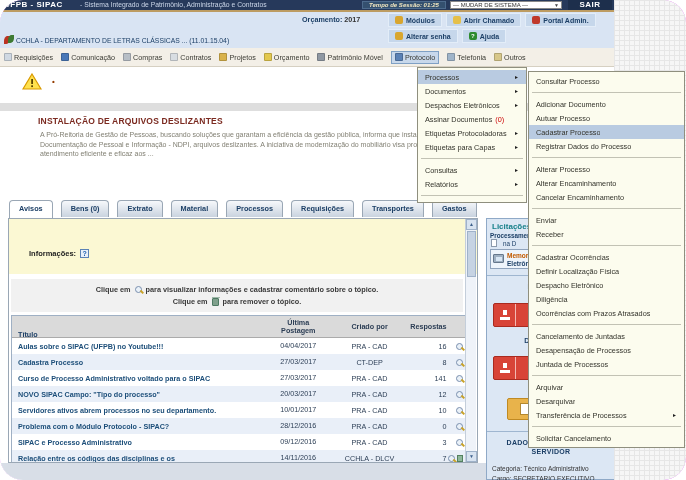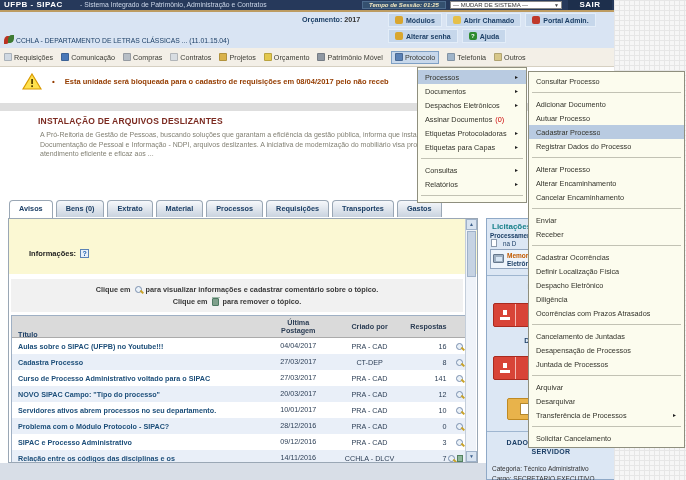--- a/index.html
+++ b/index.html
@@ -1,17 +1,17 @@
 <!DOCTYPE html>
 <html><head>
 <meta charset="utf-8">
 <style>
   * { margin:0; padding:0; box-sizing:border-box; }
   body { font-family:"Liberation Sans","DejaVu Sans",sans-serif; }
-  #screen { position:relative; width:686px; height:480px; overflow:hidden; background:#d946ef; }
+  #screen { position:relative; width:686px; height:480px; overflow:hidden; background:#d946ef;border-radius:23px; }
   #page { position:absolute; left:0; top:0; width:614px; height:480px; background:#fff; }
   #bgstrip { position:absolute; left:614px; top:0; width:72px; height:480px;
     background-image:linear-gradient(#e6e6e6 1px, transparent 1px),linear-gradient(90deg,#e6e6e6 1px, transparent 1px);
     background-size:5px 5px; background-color:#f6f6f6; }
 
   
   #topbar { position:absolute; left:0; top:0; width:614px; height:10px; background:#26395B; color:#fff; }
   #topbar .app { position:absolute; left:4px; top:0; font-size:8px; font-weight:bold; line-height:10px; letter-spacing:.5px;}
   #topbar .sub { position:absolute; left:80px; top:0; font-size:6.8px; line-height:10px; color:#CBD6E8; }
   #topbar .session { position:absolute; left:362px; top:1px; width:84px; height:8px; background:#34506F; border:1px solid #4d6b8d;
@@ -50,21 +50,21 @@
   
   #content { position:absolute; left:0; top:67px; width:614px; height:413px; background:#fff; }
   .alert { position:absolute; left:22px; top:6px; display:flex; align-items:center; gap:10px; }
   .alert .txt { font-size:7.5px; font-weight:bold; color:#943C00; }
   .alert .bullet { color:#943C00; font-weight:bold; font-size:8px; }
   #sep1 { position:absolute; left:0; top:36px; width:614px; height:8px; background:#DEDEDE; }
   .news-title { position:absolute; left:38px; top:49px; font-size:8.5px; font-weight:bold; color:#7B2A20; letter-spacing:.2px;}
   .news-body { position:absolute; left:40px; top:63px; width:560px; font-size:7px; line-height:9.5px; color:#807F72; }
 
   
-  #tabs { position:absolute; left:9px; top:129px; display:flex; gap:3px; height:21px; align-items:flex-end; }
+  #tabs { position:absolute; left:9px; top:129px; display:flex; gap:8px; height:21px; align-items:flex-end; }
   .tab { padding:3px 9px 4px 9px; font-size:7.3px; font-weight:bold; color:#1C3F66; cursor:pointer;
      border:1px solid #9AA7B5; border-bottom:none; border-radius:4px 4px 0 0;
      background:linear-gradient(#F6F8FB,#C9D3DF); position:relative; }
   .tab.active { background:#fff; z-index:5; margin-bottom:-1px; padding-bottom:5px; }
 
   
   #panel { position:absolute; left:8px; top:151px; width:470px; height:245px; background:#fff;
      border:1px solid #9AA7B5; overflow:hidden; }
   #ybox { position:absolute; left:0; top:0; width:468px; height:55px; background:#FBF8D3; }
   #ybox .intro { position:absolute; left:20px; top:11px; font-size:7.3px; color:#333; }
@@ -261,21 +261,20 @@
 
     <div id="content">
 
       <div class="alert">
         <svg width="20" height="17" viewBox="0 0 20 17">
           <polygon points="10,1 19,16 1,16" fill="#FFE14D" stroke="#D99A00" stroke-width="1.2"></polygon>
           <rect x="9.2" y="6" width="1.8" height="5" fill="#5a4500"></rect>
           <rect x="9.2" y="12.3" width="1.8" height="1.8" fill="#5a4500"></rect>
         </svg>
         <span class="bullet">•</span>
-        <span class="txt">Esta unidade será bloqueada para o cadastro de requisições em 08/04/2017 pelo não receb</span>
       </div>
 
       <div id="sep1"></div>
 
       <div class="news-title">INSTALAÇÃO DE ARQUIVOS DESLIZANTES</div>
       <div class="news-body">
         <div>A Pró-Reitoria de Gestão de Pessoas, buscando soluções que garantam a eficiência da gestão pública, informa que instalou n</div>
         <div>Documentação de Pessoal e Informação - NDPI, arquivos deslizantes. A iniciativa de modernização do mobiliário visa propor</div>
         <div>atendimento eficiente e eficaz aos ...</div>
       </div>

